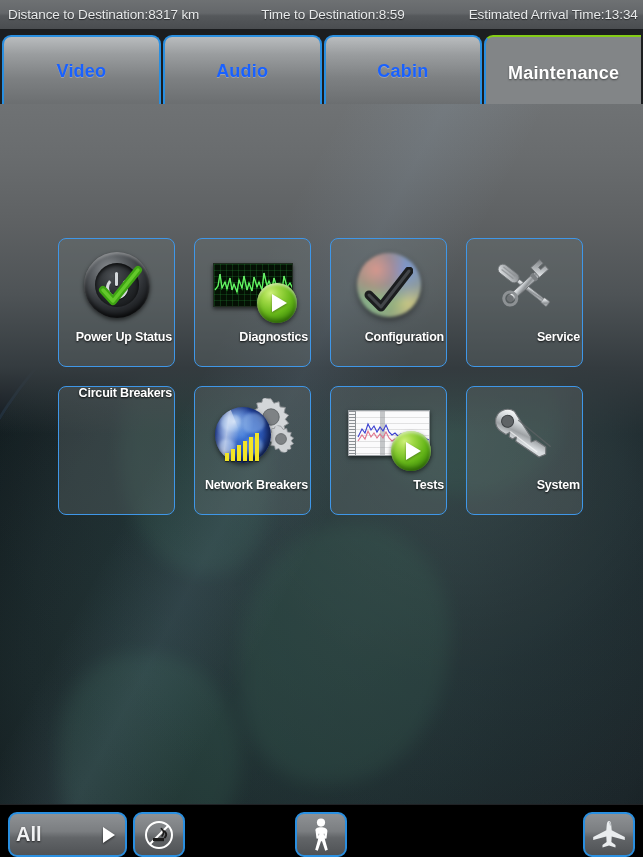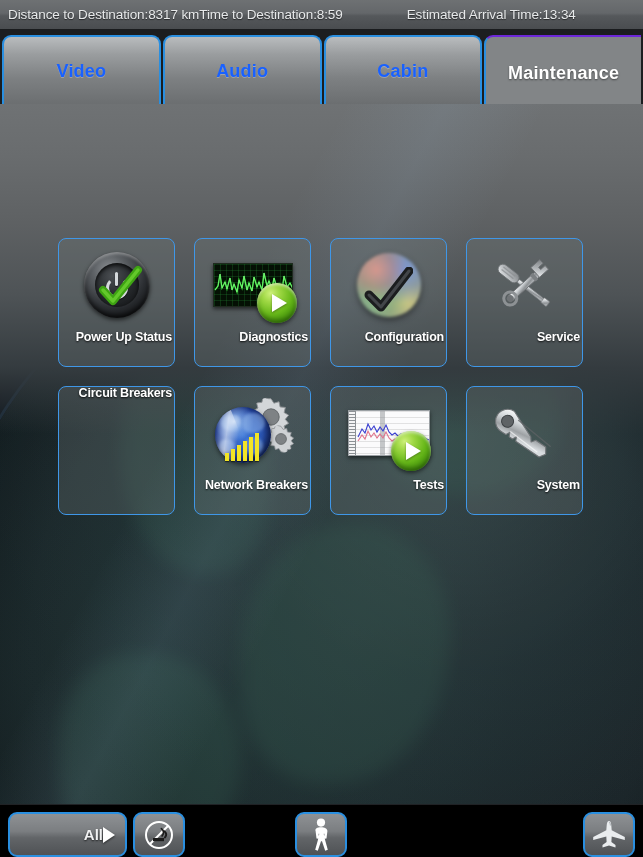--- a/index.html
+++ b/index.html
@@ -25,21 +25,21 @@
     display:flex; align-items:center;
   }
   .status-item {
     color:#e7e9ea;
     font-size:13.5px;
     letter-spacing:-0.1px;
     white-space:nowrap;
     text-shadow:0 1px 1px rgba(0,0,0,.55);
   }
   #status-distance { margin-left:8px; }
-  #status-time { }
+  #status-time { margin-left:62px; }
   #status-eta { margin-left:64px; }
 
   
   #tabstrip {
     position:absolute; top:30px; left:0;
     width:643px; height:76px;
     background:#1c1e20;
     display:flex;
     align-items:flex-start;
     padding:5px 2px 0 2px;
@@ -60,21 +60,21 @@
   .tab:last-child { margin-right:0; }
   .tab .tab-label {
     font-size:18px;
     font-weight:bold;
     color:#1961ff;
     text-shadow:0 1px 0 rgba(255,255,255,.25);
     letter-spacing:.2px;
   }
   .tab.active {
     background:#828587;
-    border-top:2px solid #6d28d9;
+    border-top:2px solid #84cc16;
     border-left:2px solid #2a8fe0;
     border-right:none;
     border-radius:9px 0 0 0;
     height:74px;
   }
   .tab.active .tab-label {
     color:#ffffff;
     text-shadow:0 1px 2px rgba(0,0,0,.5);
   }
 
@@ -312,22 +312,22 @@
     position:absolute;
     border:2px solid #2a8fe0;
     border-radius:9px;
     background:linear-gradient(to bottom,#8e9194 0%,#7b7e81 42%,#626568 58%,#4f5255 100%);
     display:flex; align-items:center; justify-content:center;
     cursor:pointer;
     box-shadow:0 1px 3px rgba(0,0,0,.8);
   }
   #btn-all { left:8px; top:7px; width:119px; height:45px; justify-content:flex-start; }
   #btn-all .all-label {
-    flex:1; text-align:right;
-    color:#f1f2f3; font-size:15px; font-weight:bold;
+    flex:1; text-align:left;
+    color:#f1f2f3; font-size:20px; font-weight:bold;
     text-shadow:0 1px 2px rgba(0,0,0,.7);
     margin-left:6px;
   }
   #btn-all .arrow-right {
     width:0; height:0; margin-right:10px;
     border-left:12px solid #ffffff;
     border-top:8px solid transparent;
     border-bottom:8px solid transparent;
     filter:drop-shadow(0 1px 1px rgba(0,0,0,.6));
   }

